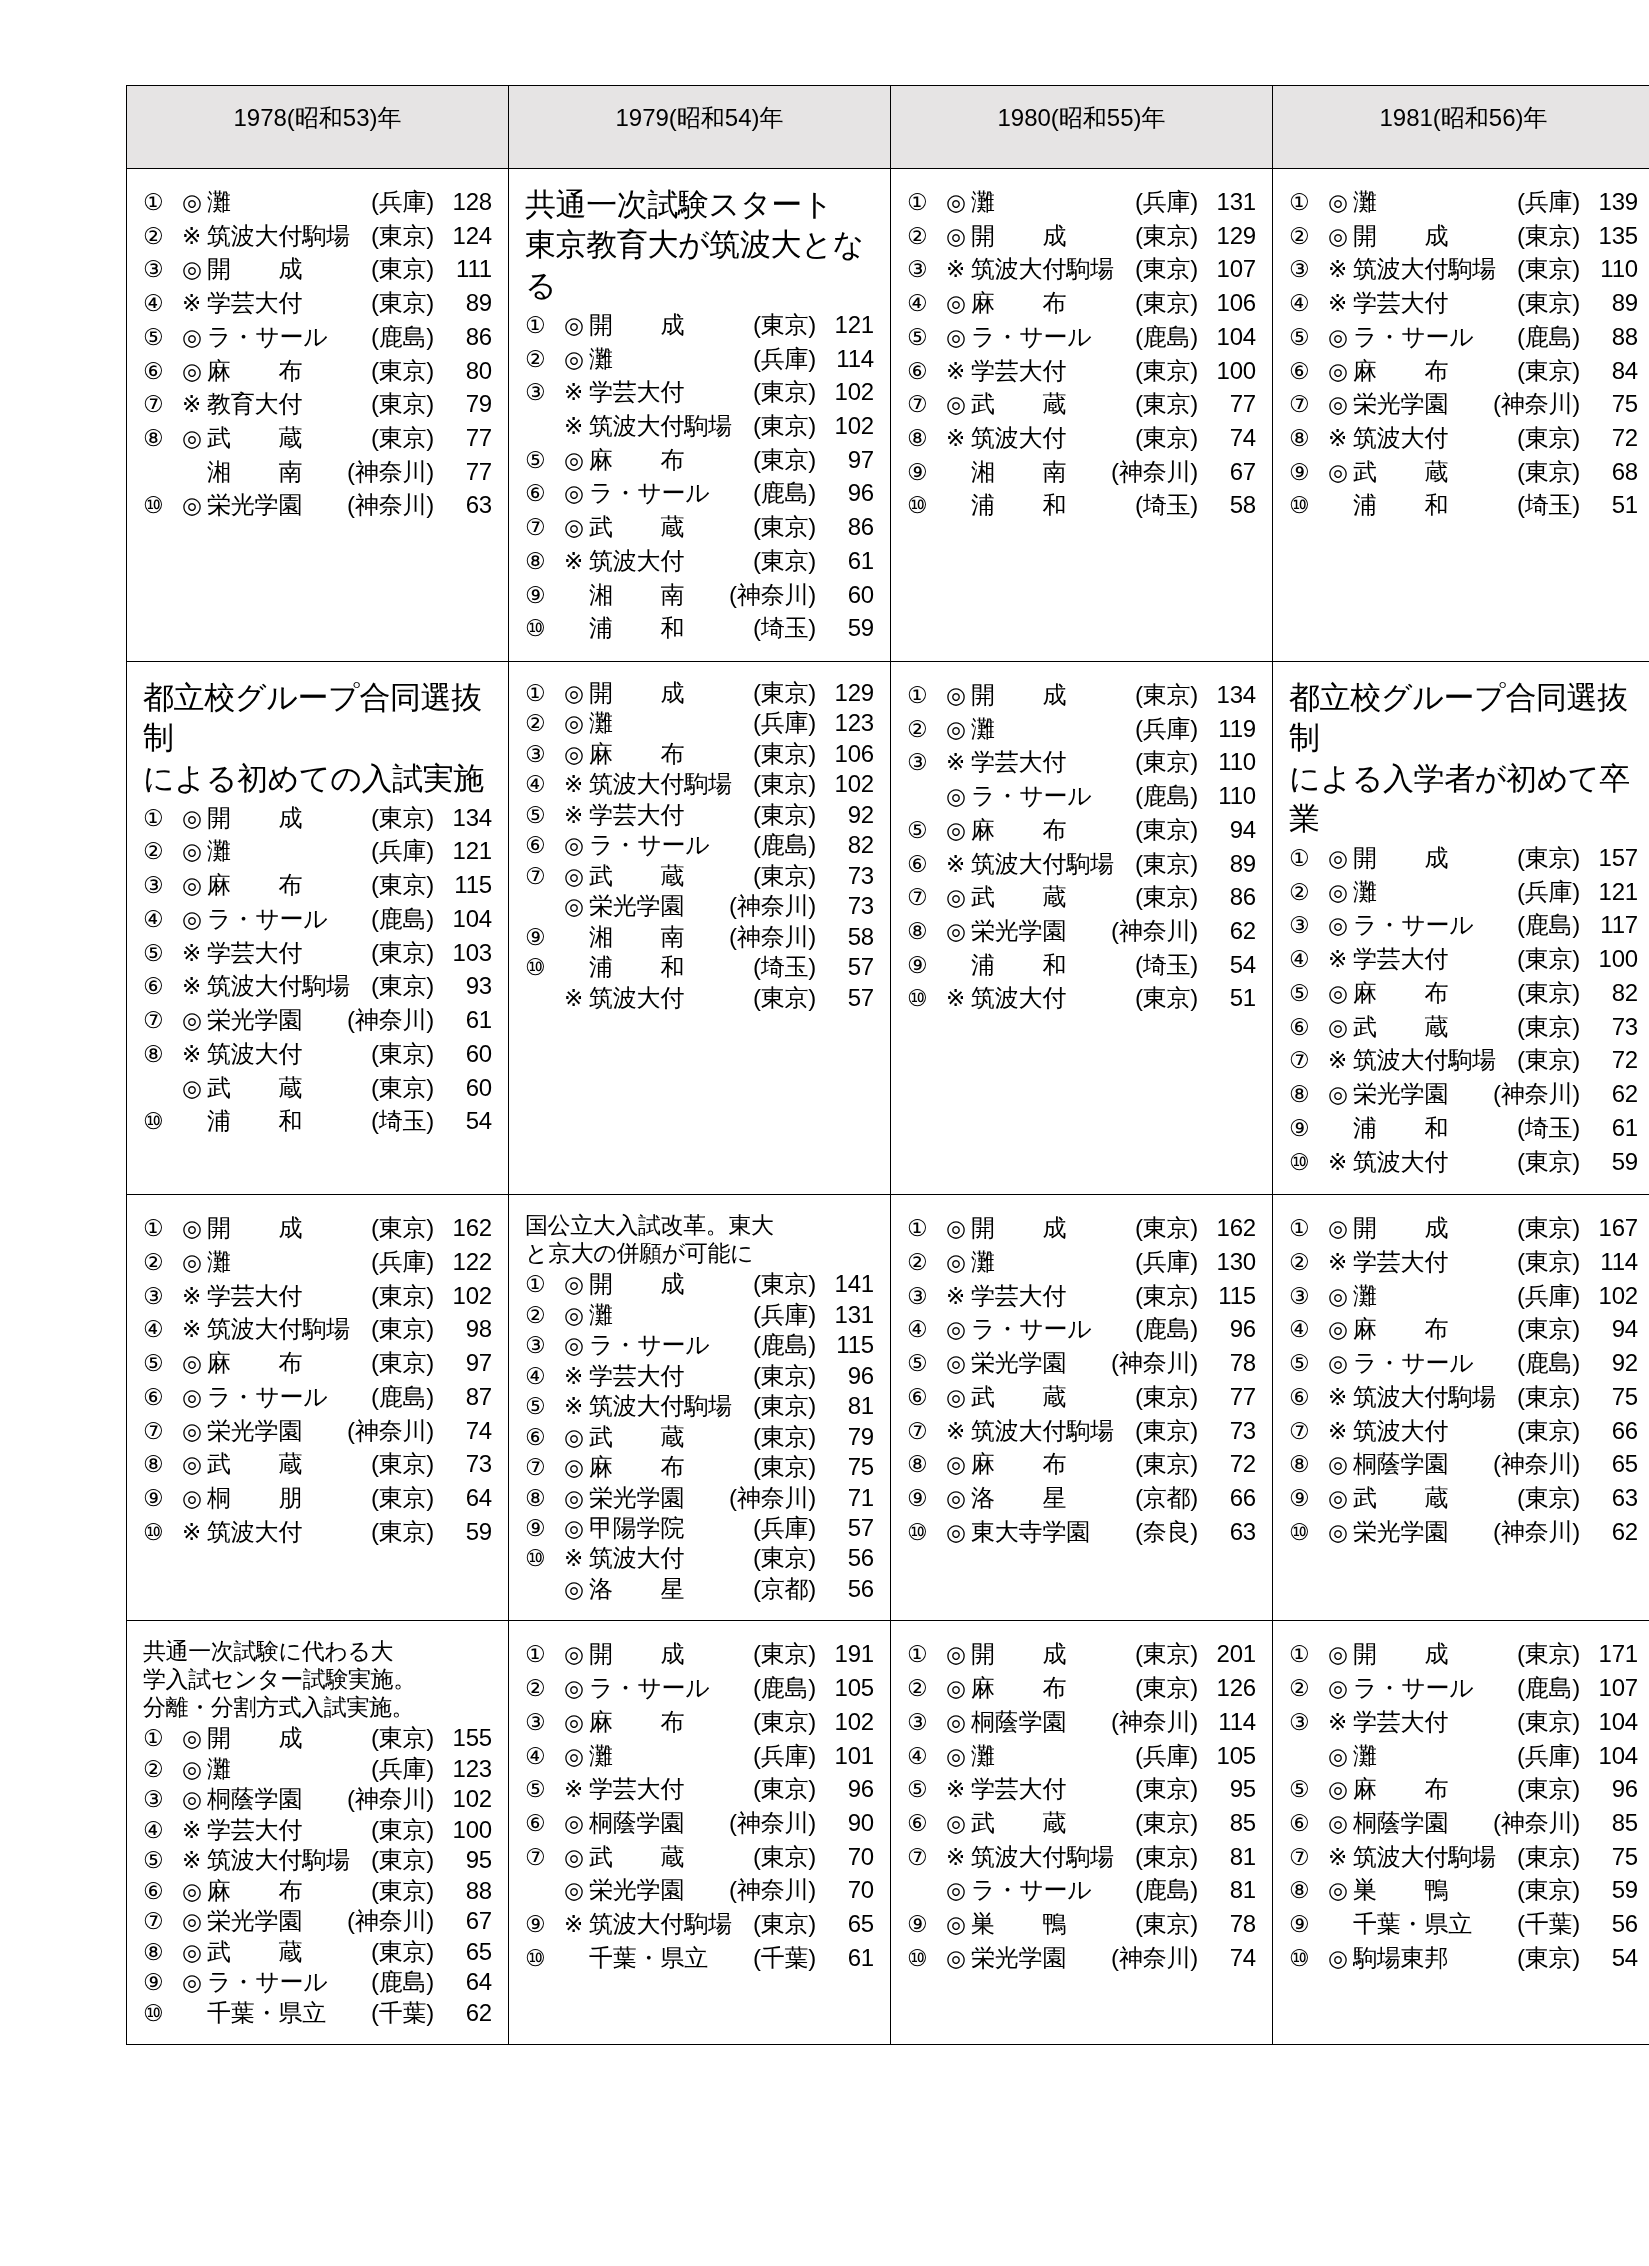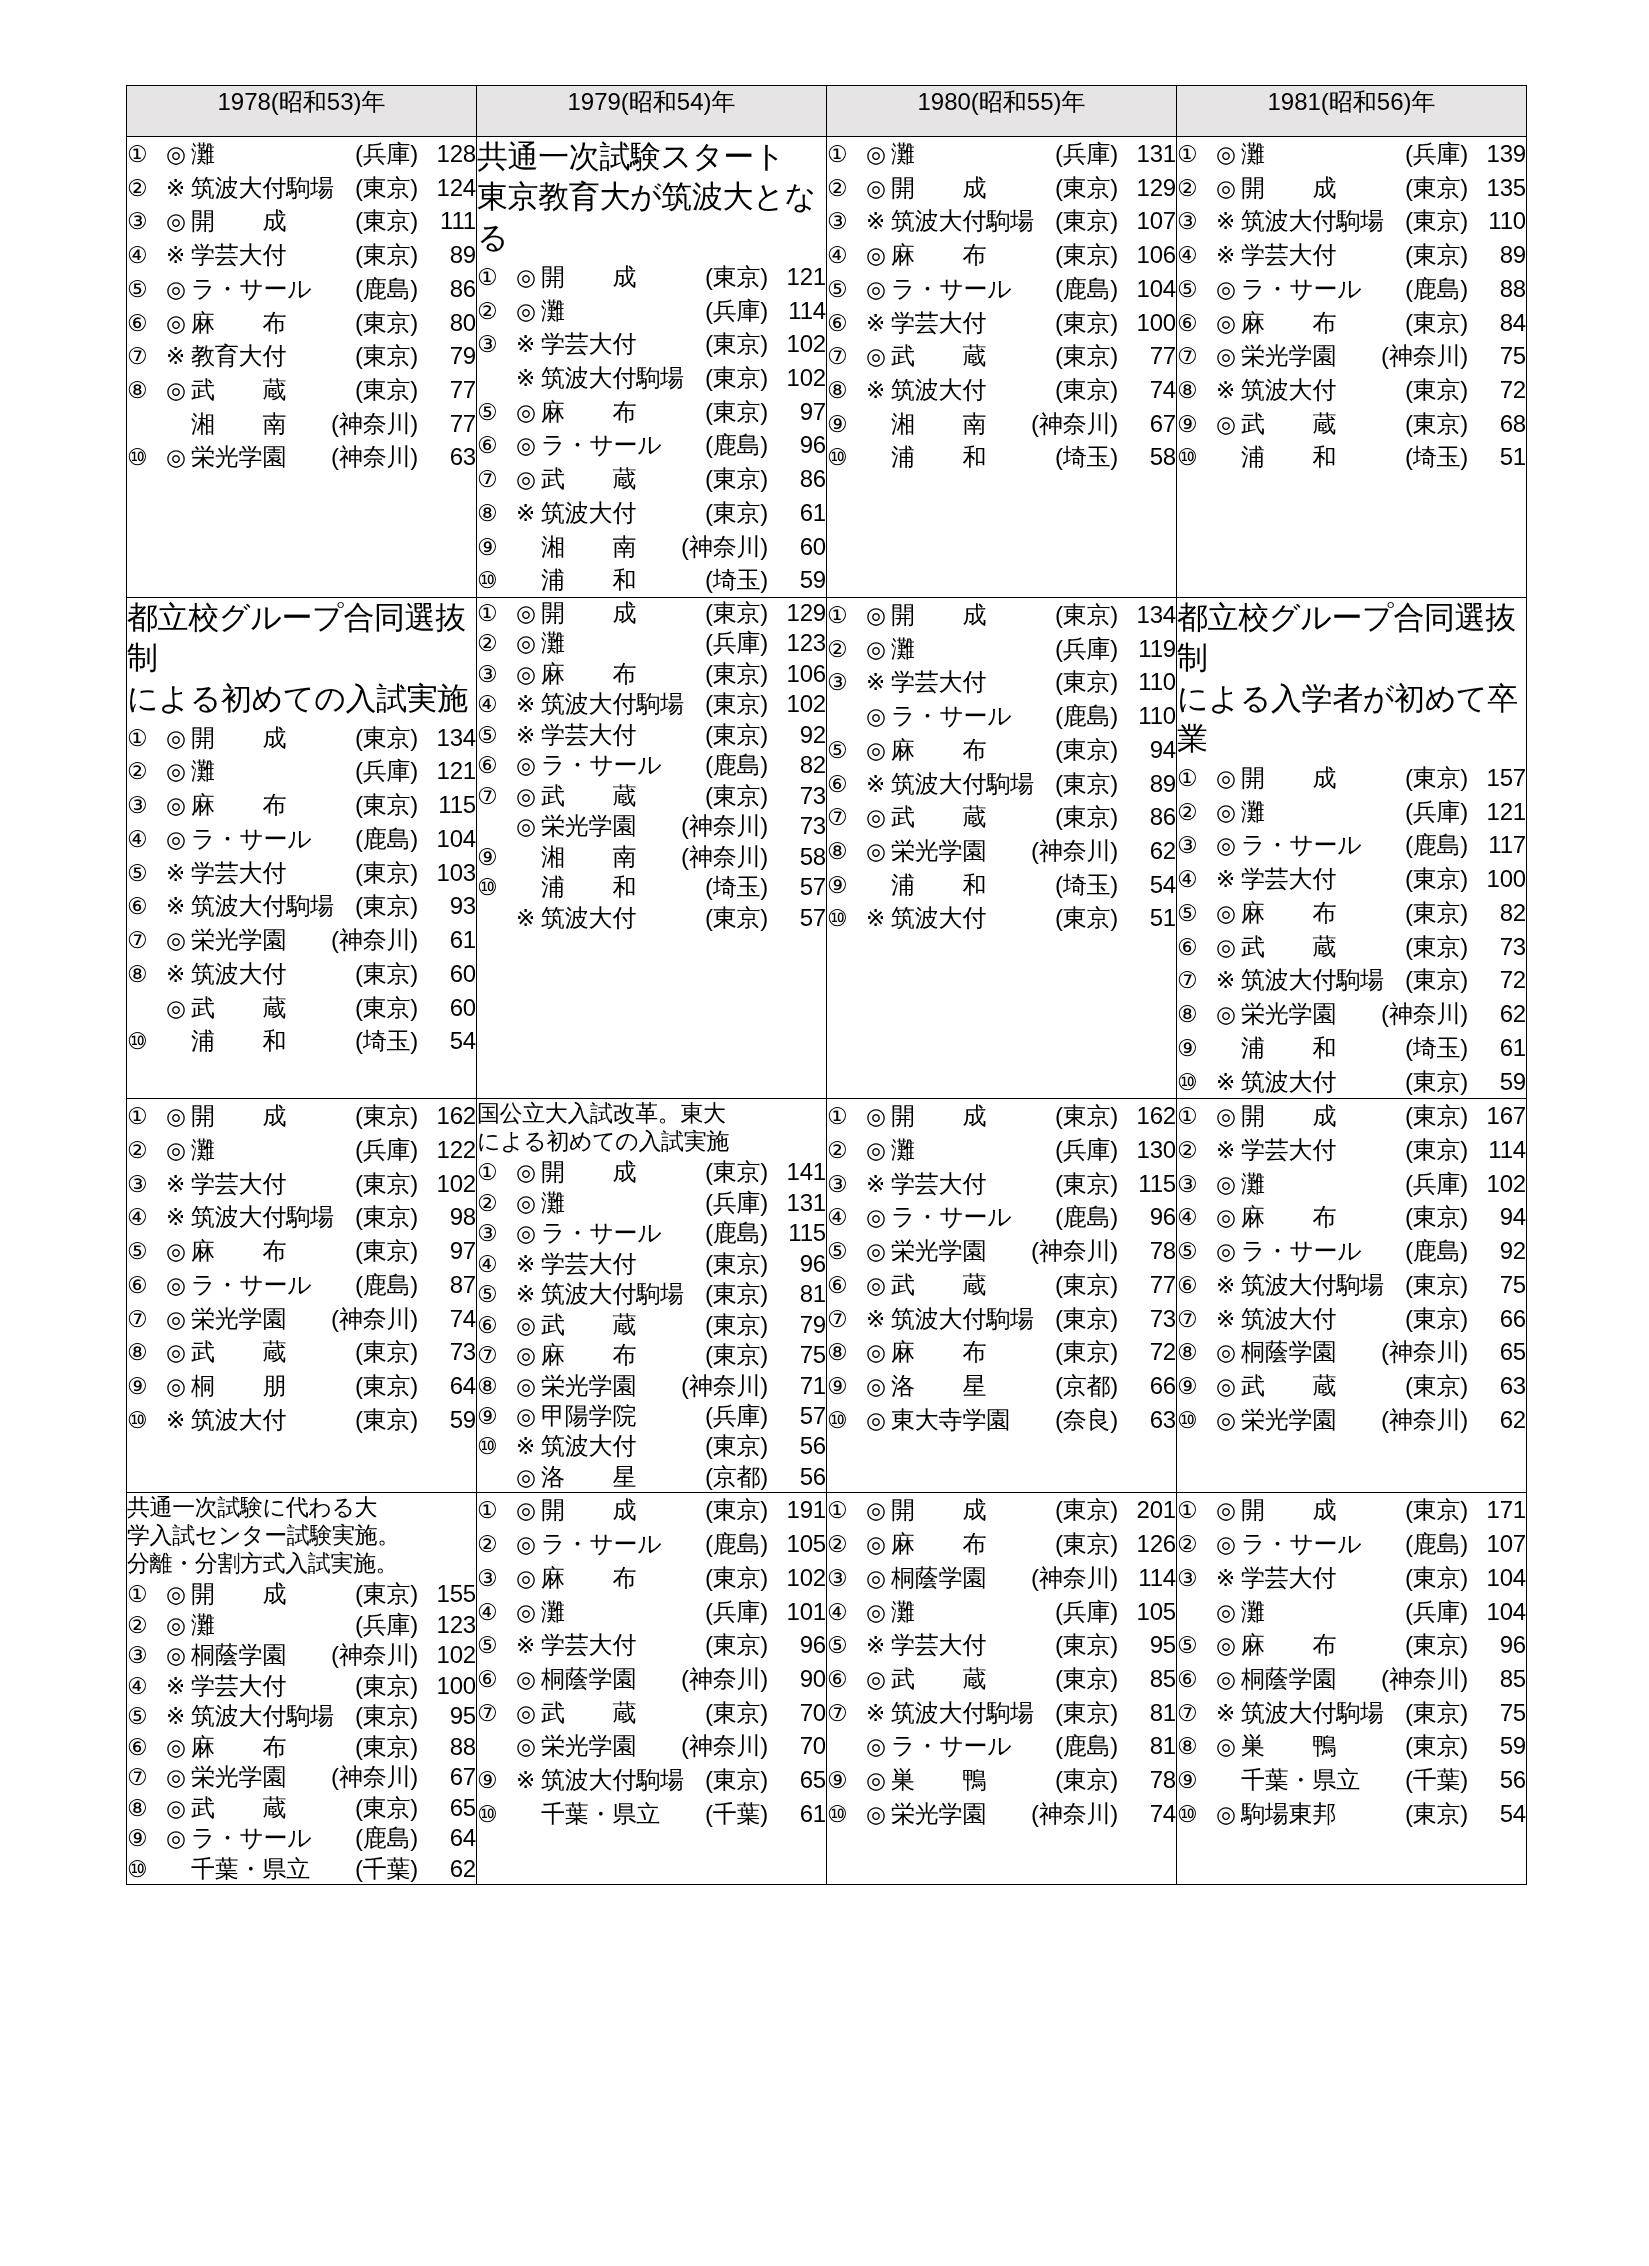--- a/index.html
+++ b/index.html
@@ -20,21 +20,21 @@
     width: 1397px;
   }
   table.grid {
     border-collapse: collapse;
     table-layout: fixed;
     width: 1397px;
   }
   table.grid td.hdr, table.grid td.cell {
     border: 1.9px solid #000000;
     vertical-align: top;
-    padding: 0;
+    padding: 16px;
     width: 349px;
   }
   td.hdr {
     background: #e6e4e4;
     text-align: center;
     height: 50px;
     vertical-align: middle;
     font-size: 24px;
     letter-spacing: 0px;
   }
@@ -966,21 +966,21 @@
                 <span class="school">
                   <span>筑波大付</span>
                   <span class="pref">(東京)</span>
                 </span>
                 <span class="num">59</span>
               </li>
             </ul>
           </td>
           <td class="cell dense">
             <div class="note">国公立大入試改革。東大
-による初めての入試実施</div>
+と京大の併願が可能に</div>
             <ul class="rows">
               <li>
                 <span class="rank">①</span>
                 <span class="mark">◎</span>
                 <span class="school">
                   <span>開　　成</span>
                   <span class="pref">(東京)</span>
                 </span>
                 <span class="num">141</span>
               </li>

